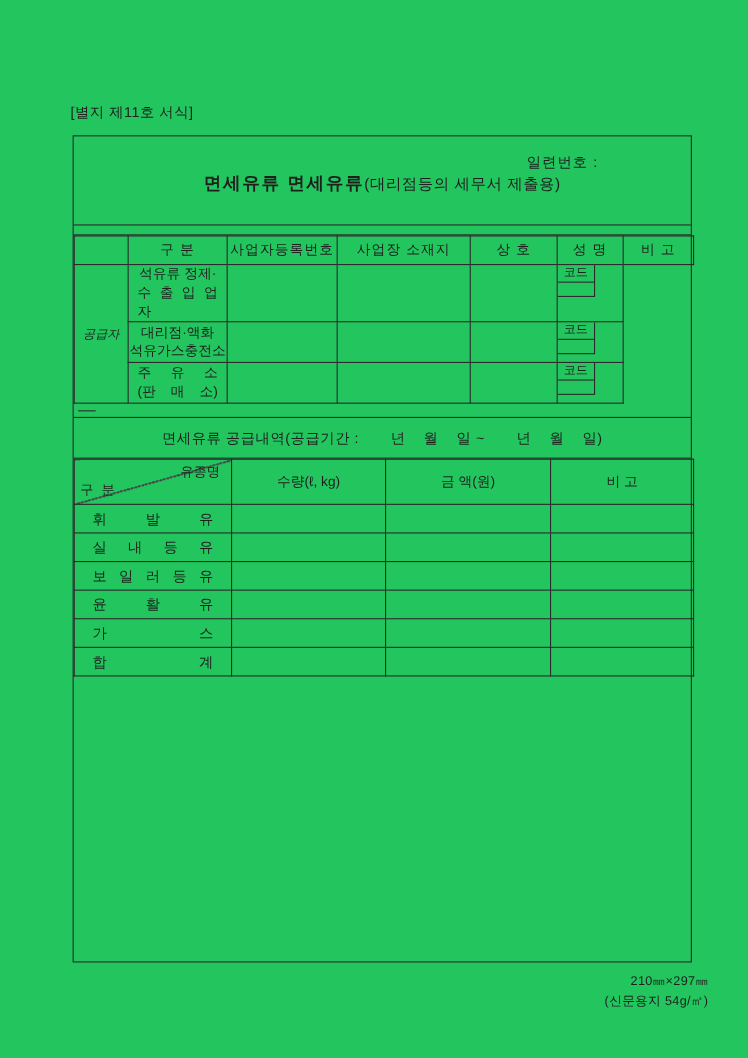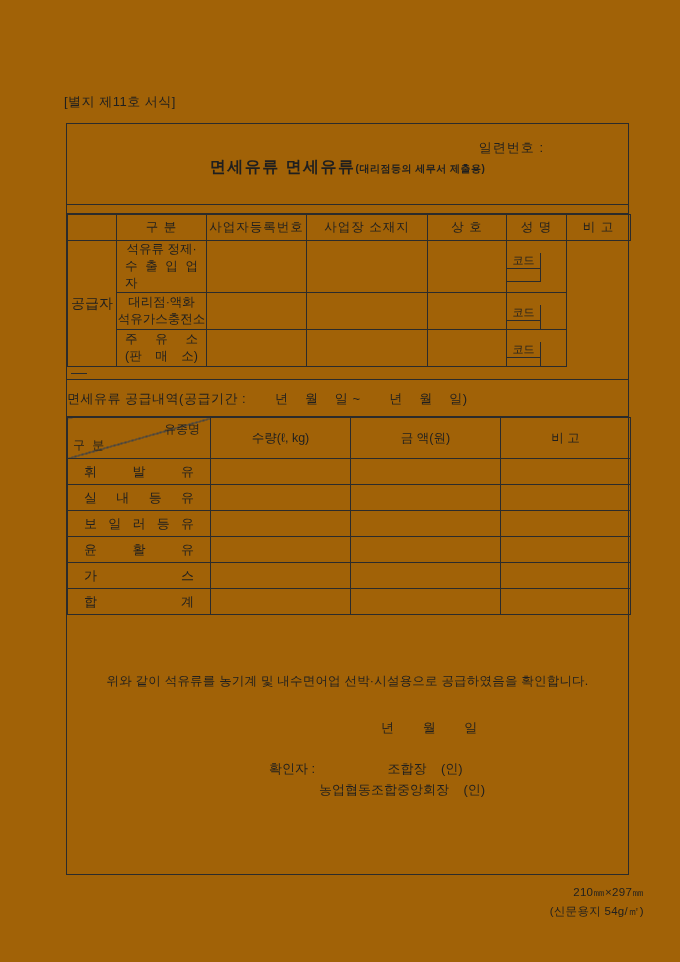--- a/index.html
+++ b/index.html
@@ -1,48 +1,48 @@
 <!DOCTYPE html>
 <html><head>
 <meta charset="utf-8">
 <style>
   * { margin:0; padding:0; box-sizing:border-box; }
   html,body { width:680px; height:962px; background:#ffffff; font-family:"Liberation Sans","DejaVu Sans",sans-serif; color:#1f1f1f; }
-  .page { position:relative; width:680px; height:962px; background:#a16207; overflow:hidden; }
+  .page { position:relative; width:680px; height:962px; background:#22c55e; overflow:hidden; }
 
   .form-label { position:absolute; left:64px; top:93px; font-size:13px; letter-spacing:0.5px; }
 
   .outer-box { position:absolute; left:66px; top:123px; width:563px; height:752px; border:1.5px solid #2b2b2b; display:flex; flex-direction:column; }
 
   
   .title-section { height:81px; border-bottom:1px solid #2b2b2b; position:relative; }
   .serial { position:absolute; top:15px; right:84px; font-size:13px; letter-spacing:1px; }
   .title-line { position:absolute; top:33px; left:0; right:0; text-align:center; white-space:nowrap; }
   .t-main { font-size:16px; font-weight:bold; letter-spacing:1.5px; }
-  .t-sub  { font-size:10px; font-weight:bold; letter-spacing:0.5px; }
+  .t-sub  { font-size:14px; font-weight:normal; letter-spacing:0.5px; }
 
   .strip1 { height:9px; border-bottom:1px solid #2b2b2b; }
   .strip2 { height:13px; border-bottom:1px solid #2b2b2b; position:relative; }
   .dash-artifact { position:absolute; left:4px; top:6px; width:16px; border-top:1.5px solid #2b2b2b; }
 
   
   table { border-collapse:collapse; width:100%; table-layout:fixed; }
   td { border:1px solid #2b2b2b; font-size:12.5px; text-align:center; vertical-align:middle; overflow:hidden; }
   .sup-table tr.h td { height:26px; letter-spacing:1px; }
   .sup-table tr.r td { height:37px; }
-  .sup-table td.group { font-size:14px; letter-spacing:0; padding:0 1px; }
+  .sup-table td.group { font-size:11px; letter-spacing:0; padding:0 1px;font-style:italic; }
   .sup-table td.lbl div { line-height:17px; }
   .jl { text-align:justify; text-align-last:justify; padding:0 8px; }
   td.bigo { padding:0; position:relative; vertical-align:top; }
-  .code-stack { position:absolute; top:0; left:0; width:34px; border-right:1px solid #2b2b2b;margin-top:12px; }
+  .code-stack { position:absolute; top:0; left:0; width:34px; border-right:1px solid #2b2b2b; }
   .code-box { height:16px; line-height:15px; font-size:11px; border-bottom:1px solid #2b2b2b; text-align:center; }
   .code-val { height:13px; border-bottom:1px solid #2b2b2b; }
 
   
-  .section-title { height:37px; border-bottom:1px solid #2b2b2b; line-height:37px; text-align:left; font-size:13px; white-space:pre; letter-spacing:0.5px; }
+  .section-title { height:37px; border-bottom:1px solid #2b2b2b; line-height:37px; text-align:center; font-size:13px; white-space:pre; letter-spacing:0.5px; }
   .det-table tr.h td { height:41px; }
   .det-table tr.r td { height:26px; font-size:13px; }
   .det-table .jl { padding:0 16px; }
   td.corner-diag { position:relative; padding:0;
     background:linear-gradient(to bottom right, transparent calc(50% - 0.7px), #444 calc(50% - 0.7px), #444 calc(50% + 0.7px), transparent calc(50% + 0.7px)); }
   .corner-top { position:absolute; top:3px; right:10px; font-size:12px; }
   .corner-bottom { position:absolute; bottom:4px; left:5px; font-size:12px; letter-spacing:2px; }
 
   
   .bottom-section { flex:1; position:relative; font-size:13px; }
@@ -207,26 +207,20 @@
         <td>
               <div class="jl">합 계</div>
             </td>
         <td></td>
             <td></td>
             <td></td>
       </tr>
     </tbody>
       </table>
 
-    <div class="bottom-section">
-      <div class="confirm-text">위와 같이 석유류를 농기계 및 내수면어업 선박·시설용으로 공급하였음을 확인합니다.</div>
-      <div class="date-line">년      월      일</div>
-      <div class="sig-line1">확인자 :                    조합장    (인)</div>
-      <div class="sig-line2">농업협동조합중앙회장    (인)</div>
-    </div>
 
   </div>
 
   <div class="page-footer">
     <div>210㎜×297㎜</div>
     <div>(신문용지 54g/㎡)</div>
   </div>
 
 </div>
 

